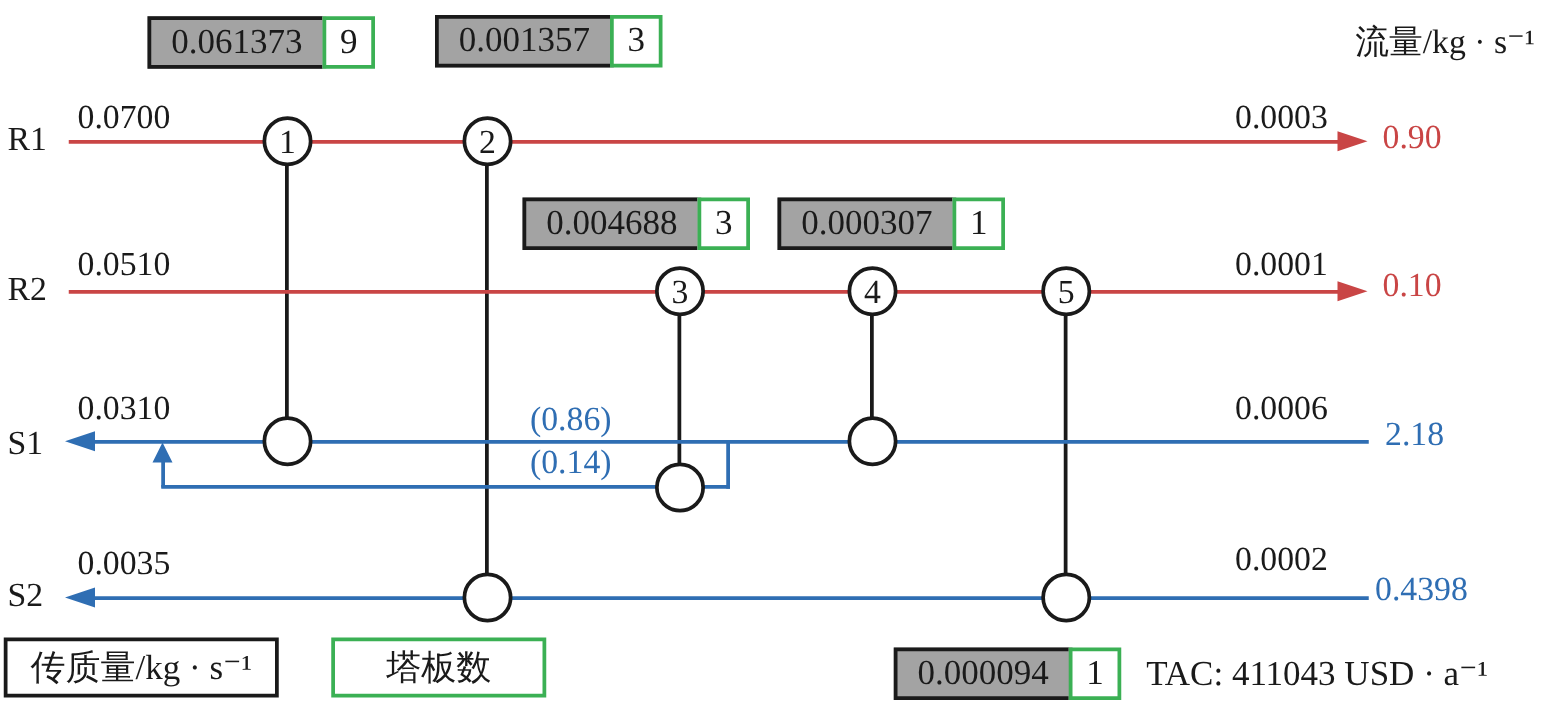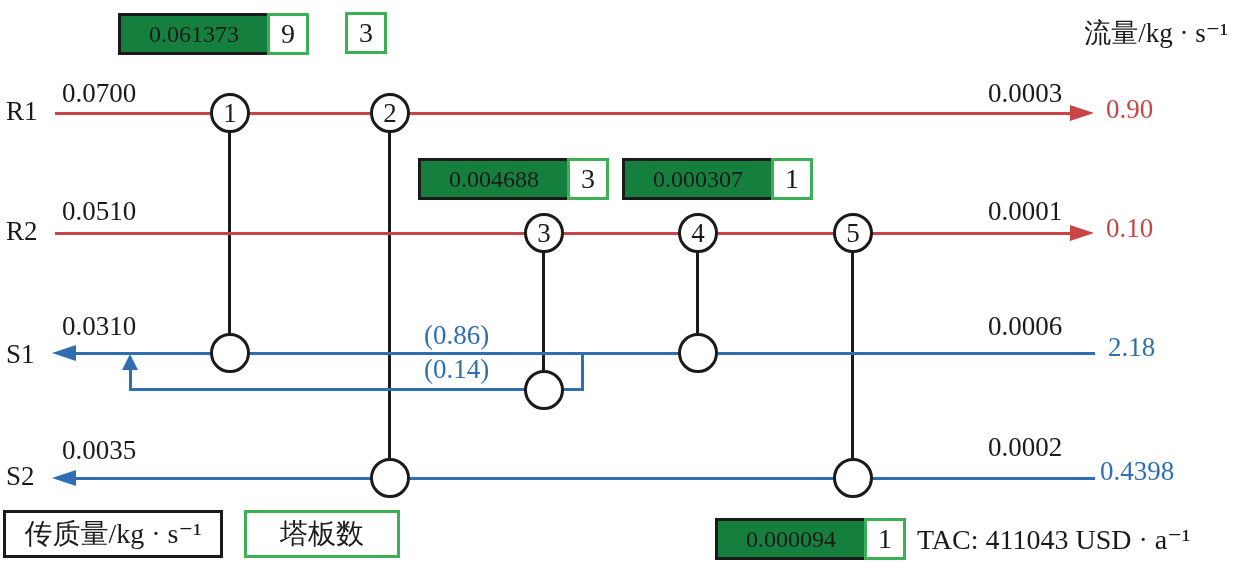--- a/index.html
+++ b/index.html
@@ -26,23 +26,23 @@
     position:absolute;width:40px;height:40px;box-sizing:border-box;
     border:3px solid var(--ink);border-radius:50%;background:#ffffff;
     display:flex;align-items:center;justify-content:center;
     font-size:27px;transform:translate(-50%,-50%);line-height:1;
   }
   .lbl{position:absolute;font-size:27px;white-space:nowrap;line-height:1;}
   .lbl.red{color:var(--rich);}
   .lbl.blue{color:var(--lean);}
   .databox{position:absolute;display:flex;align-items:stretch;height:42px;box-sizing:border-box;}
   .databox .val{
-    box-sizing:border-box;border:3px solid var(--ink);background:#15803d;
+    box-sizing:border-box;border:3px solid var(--ink);background:#a3a3a3;
     display:flex;align-items:center;justify-content:center;
-    font-size:24px;padding:0 28px;white-space:nowrap;
+    font-size:28px;padding:0 16px;white-space:nowrap;
   }
   .databox .trays{
     box-sizing:border-box;border:3px solid var(--green);background:#fff;
     display:flex;align-items:center;justify-content:center;
     font-size:28px;min-width:42px;margin-left:-3px;white-space:nowrap;
   }
   .legendbox{
     position:absolute;box-sizing:border-box;background:#fff;
     display:flex;align-items:center;justify-content:center;
     font-size:28px;height:48px;white-space:nowrap;
@@ -118,33 +118,34 @@
   <div class="circle" style="left:698px;top:353px;"></div>
   <div class="circle" style="left:544px;top:390px;"></div>
   <div class="circle" style="left:390px;top:478px;"></div>
   <div class="circle" style="left:853px;top:478px;"></div>
 
   <div class="databox" style="left:118px;top:13px;">
     <span class="val">0.061373</span>
     <span class="trays">9</span>
   </div>
   <div class="databox" style="left:348px;top:12px;">
+    <span class="val">0.001357</span>
     <span class="trays">3</span>
   </div>
   <div class="databox" style="left:418px;top:158px;">
     <span class="val">0.004688</span>
     <span class="trays">3</span>
   </div>
   <div class="databox" style="left:622px;top:158px;">
     <span class="val">0.000307</span>
     <span class="trays">1</span>
   </div>
   <div class="databox" style="left:715px;top:518px;">
     <span class="val">0.000094</span>
     <span class="trays">1</span>
   </div>
 
   <div class="legendbox black" style="left:3px;top:510px;width:220px;">传质量/kg · s⁻¹</div>
-  <div class="legendbox green" style="left:244px;top:510px;width:156px;">塔板数</div>
+  <div class="legendbox green" style="left:265px;top:510px;width:172px;">塔板数</div>
 
   <div class="lbl" style="left:917px;top:526px;font-size:28px;">TAC: 411043 USD · a⁻¹</div>
 
 </div>
 
 </body></html>

